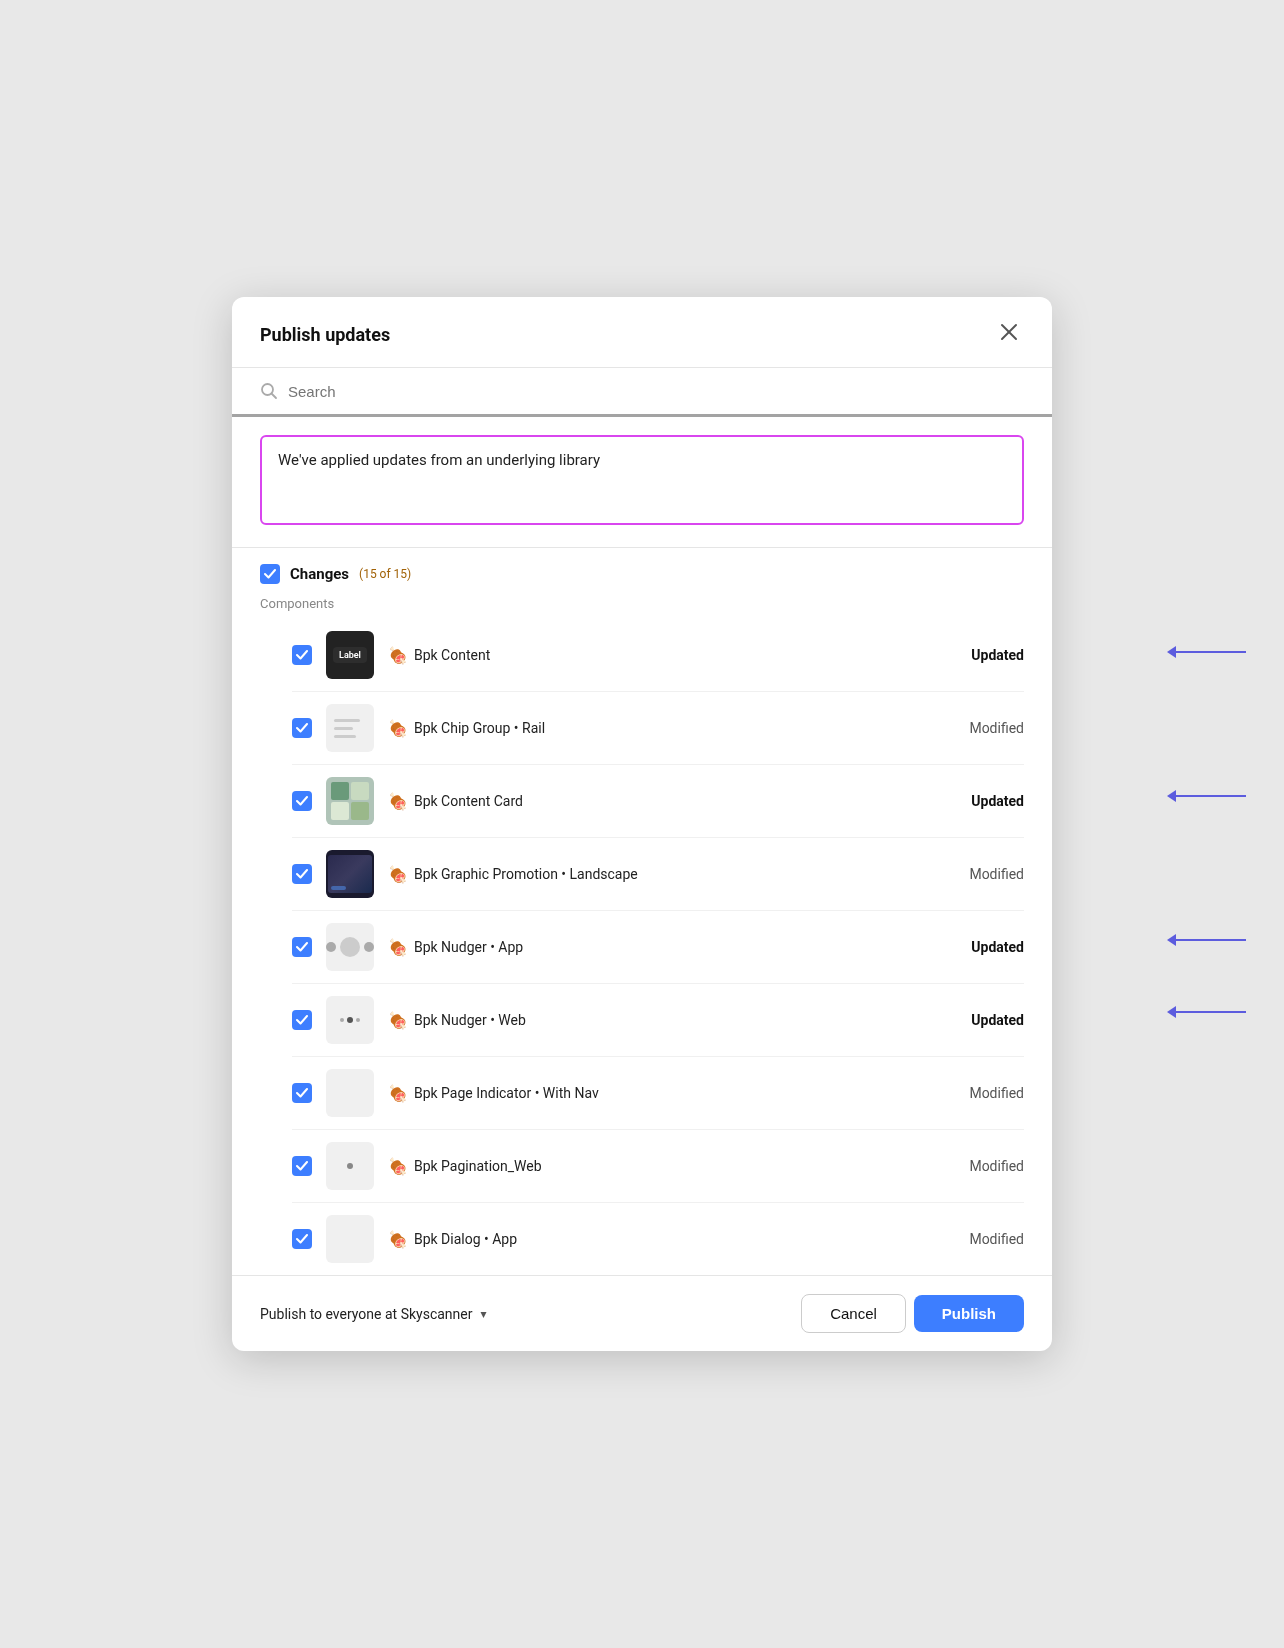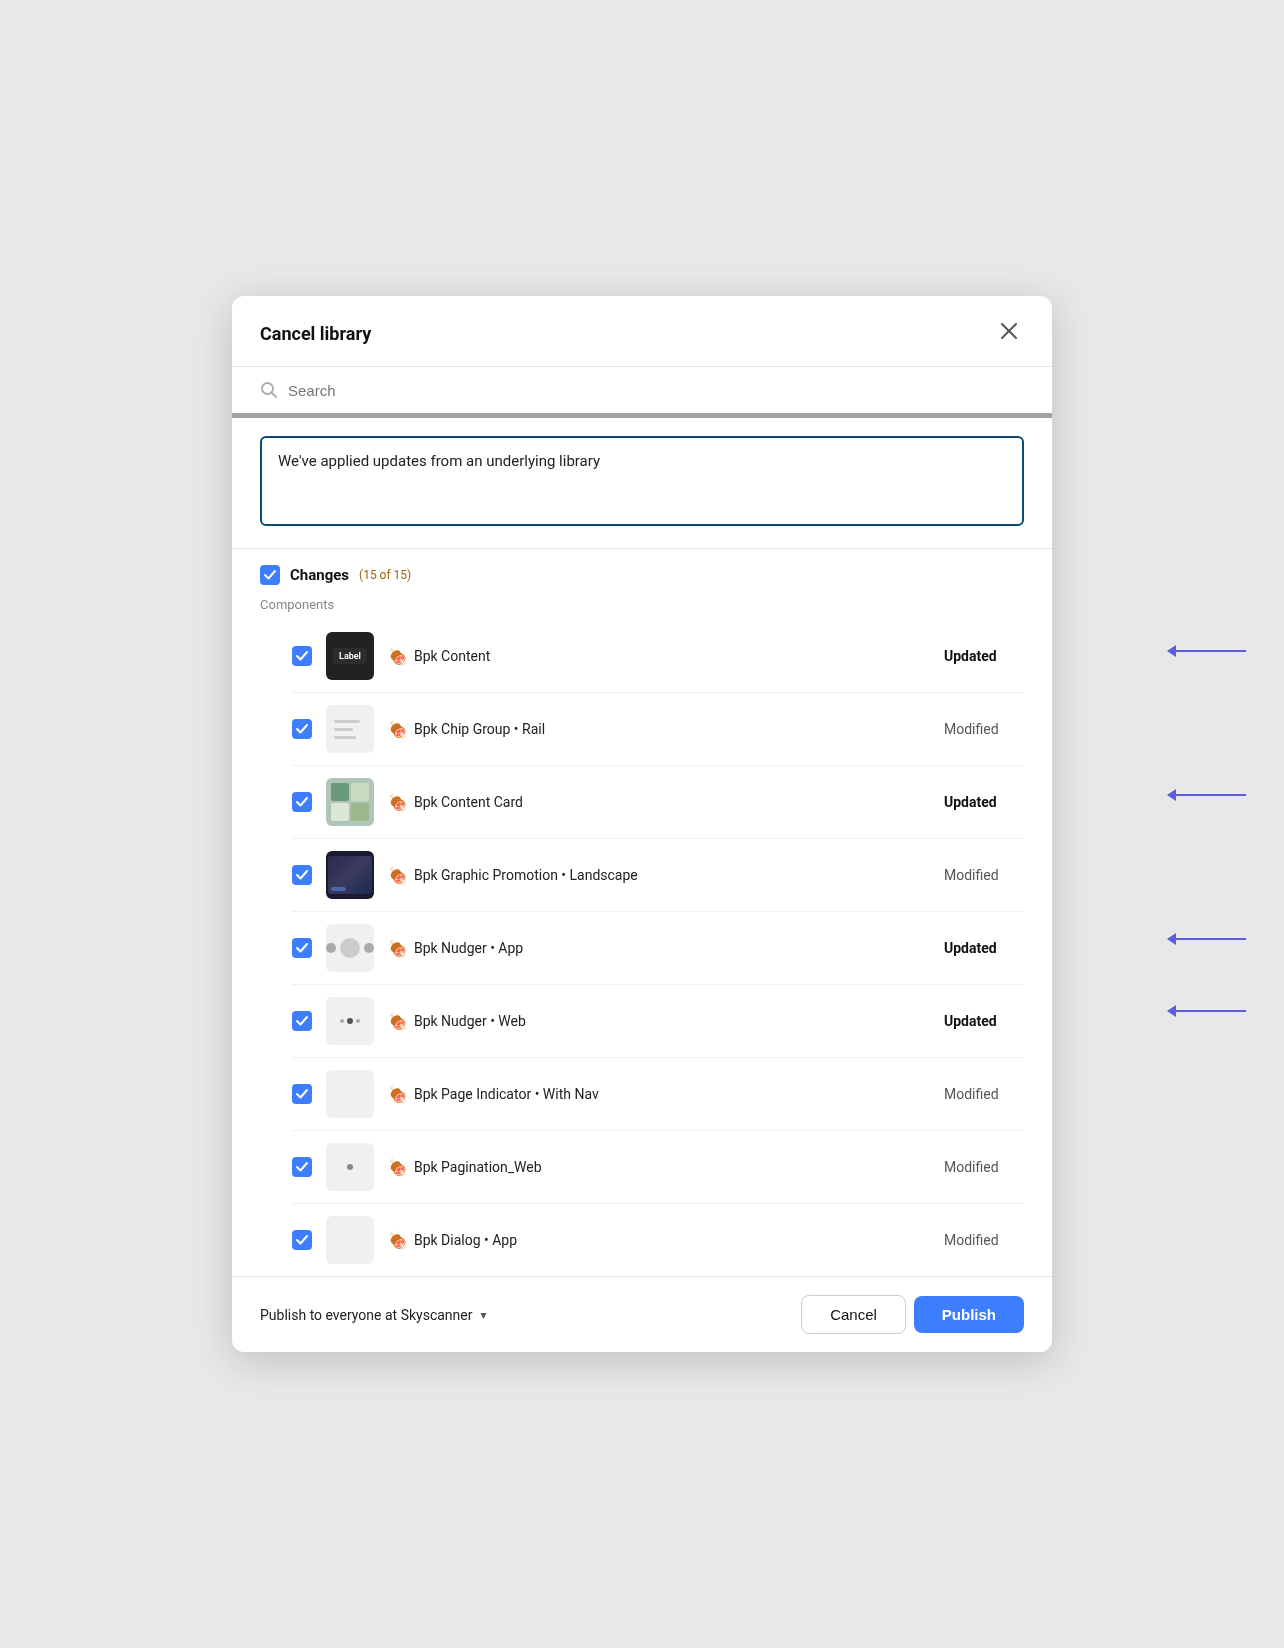--- a/index.html
+++ b/index.html
@@ -50,21 +50,21 @@
       cursor: pointer;
       color: #555;
       font-size: 22px;
       line-height: 1;
       padding: 2px 6px;
       border-radius: 4px;
     }
 
     .search-bar {
       padding: 14px 28px;
-      border-bottom: 5px solid #a3a3a3;
+      border-bottom: 3px solid #a3a3a3;
       display: flex;
       align-items: center;
       gap: 10px;
     }
 
     .search-icon-svg {
       color: #aaa;
       flex-shrink: 0;
     }
 
@@ -77,21 +77,21 @@
       background: transparent;
     }
 
     .description-area {
       padding: 18px 28px;
       border-bottom: 1px solid #e5e5e5;
     }
 
     .description-textarea {
       width: 100%;
-      border: 2px solid #0c4a6e;
+      border: 2px solid #d946ef;
       border-radius: 6px;
       padding: 14px 16px;
       font-size: 15px;
       color: #222;
       resize: none;
       outline: none;
       min-height: 90px;
       font-family: inherit;
     }
 
@@ -193,21 +193,21 @@
     }
 
     .item-emoji {
       font-size: 16px;
     }
 
     .item-status {
       font-size: 14px;
       color: #555;
       min-width: 80px;
-      text-align: left;
+      text-align: right;
     }
 
     .item-status.bold {
       font-weight: 700;
       color: #111;
     }
 
     .modal-footer {
       padding: 18px 28px;
       border-top: 1px solid #e5e5e5;
@@ -360,21 +360,21 @@
     }
   </style>
 </head>
 <body>
 
 <div class="outer-wrapper">
   <div class="item-modal-wrapper">
     <div class="modal">
 
       <div class="modal-header">
-        <span class="modal-title">Cancel library</span>
+        <span class="modal-title">Publish updates</span>
         <button class="close-button">
           <svg width="18" height="18" viewBox="0 0 18 18" fill="none">
             <line x1="2" y1="2" x2="16" y2="16" stroke="#555" stroke-width="2" stroke-linecap="round"></line>
             <line x1="16" y1="2" x2="2" y2="16" stroke="#555" stroke-width="2" stroke-linecap="round"></line>
           </svg>
         </button>
       </div>
 
       <div class="search-bar">
         <svg class="search-icon-svg" width="18" height="18" viewBox="0 0 18 18" fill="none">

